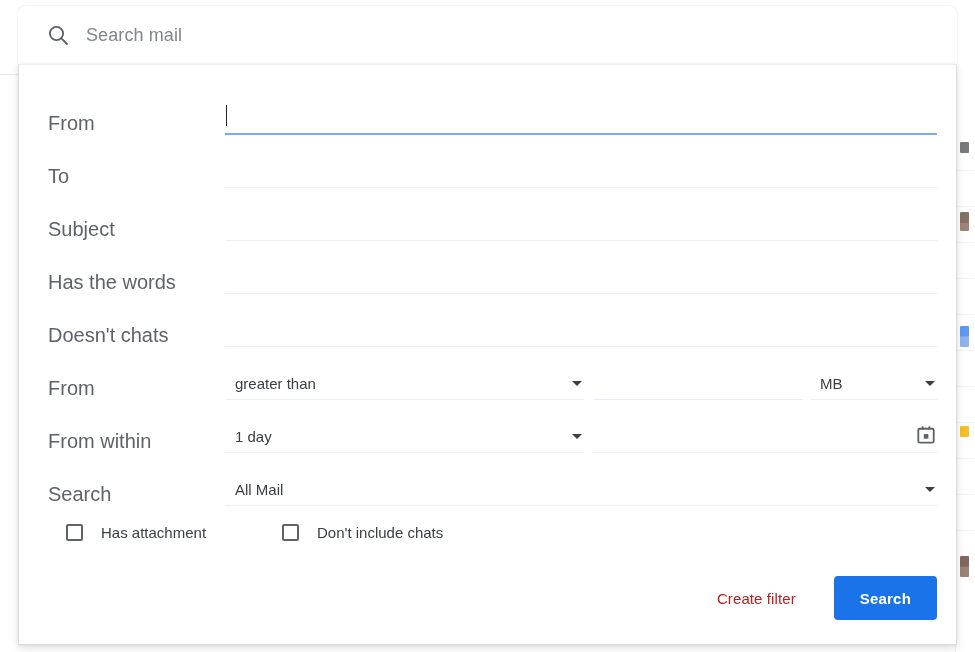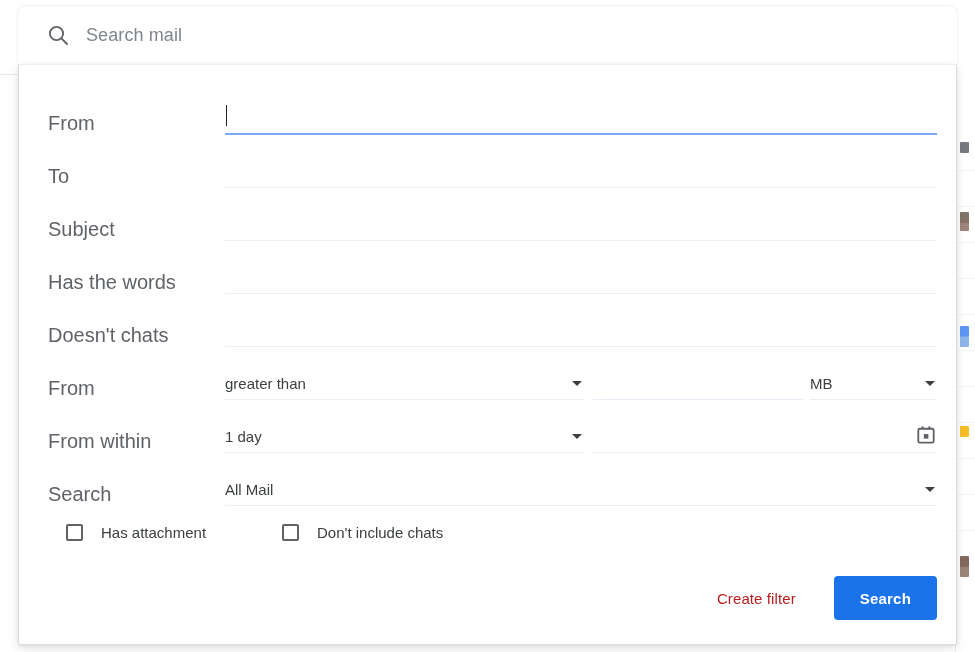--- a/index.html
+++ b/index.html
@@ -107,21 +107,21 @@
     box-sizing: border-box;
   }
   .field.focused {
     border-bottom: 2px solid #7baaf7;
   }
   .field.tinted {
     border-bottom: 1px solid #e6edf7;
   }
   .field-value {
     position: absolute;
-    left: 0; top: 8px;
+    left: 10px; top: 8px;
     font-size: 15px;
     color: #3c4043;
     line-height: 1;
     white-space: nowrap;
   }
   .caret-cursor {
     position: absolute;
     left: 1px; top: 2px;
     width: 1px; height: 21px;
     background: #202124;

